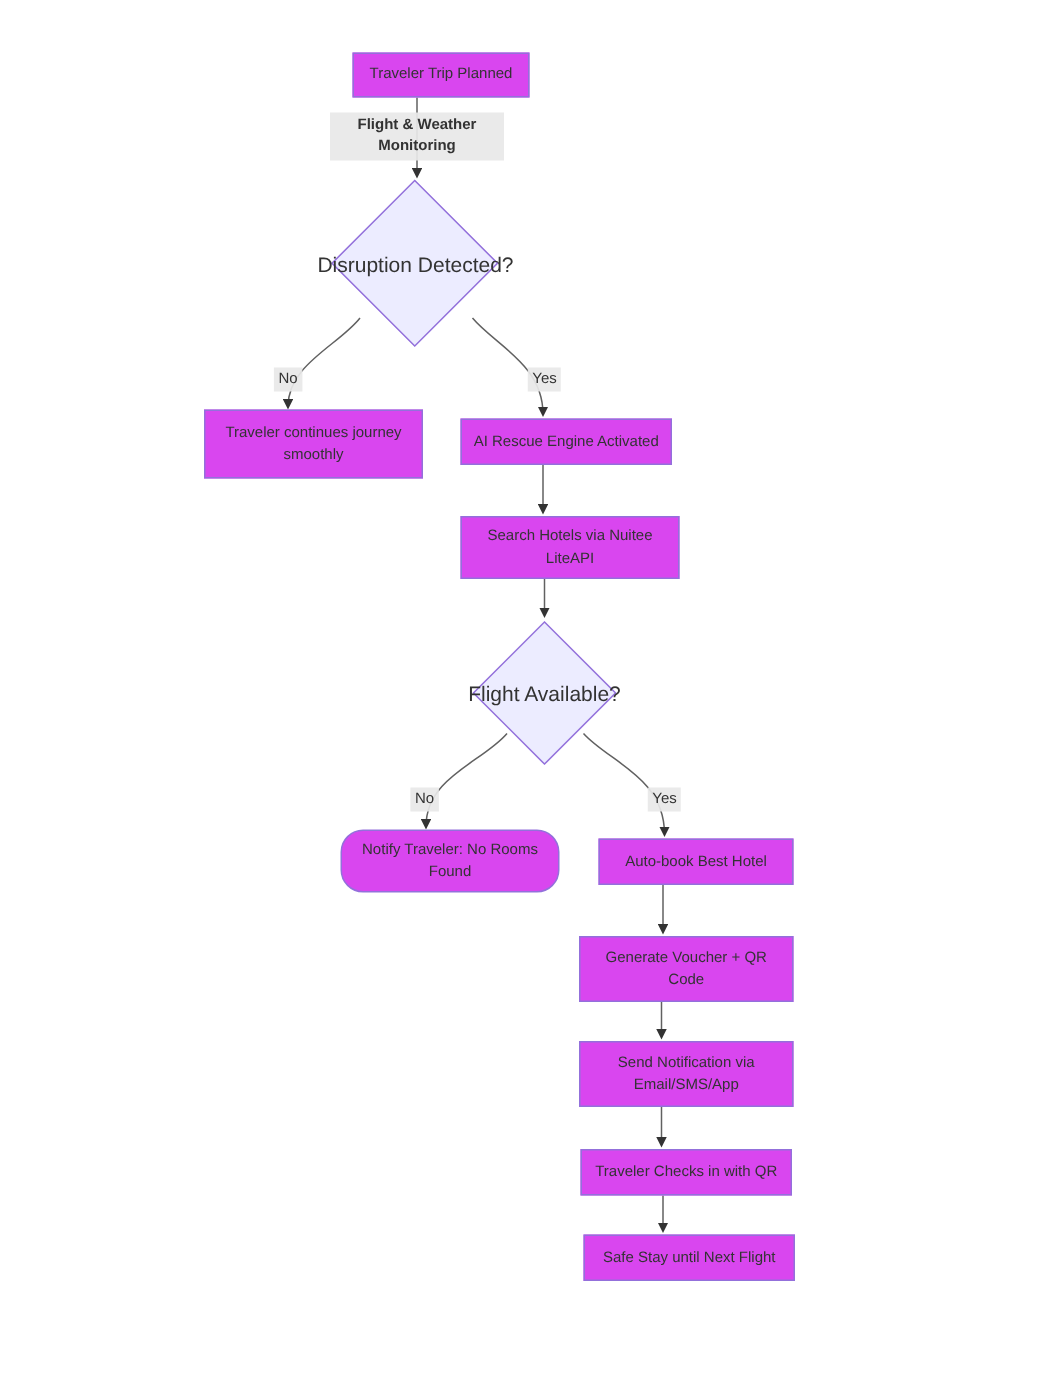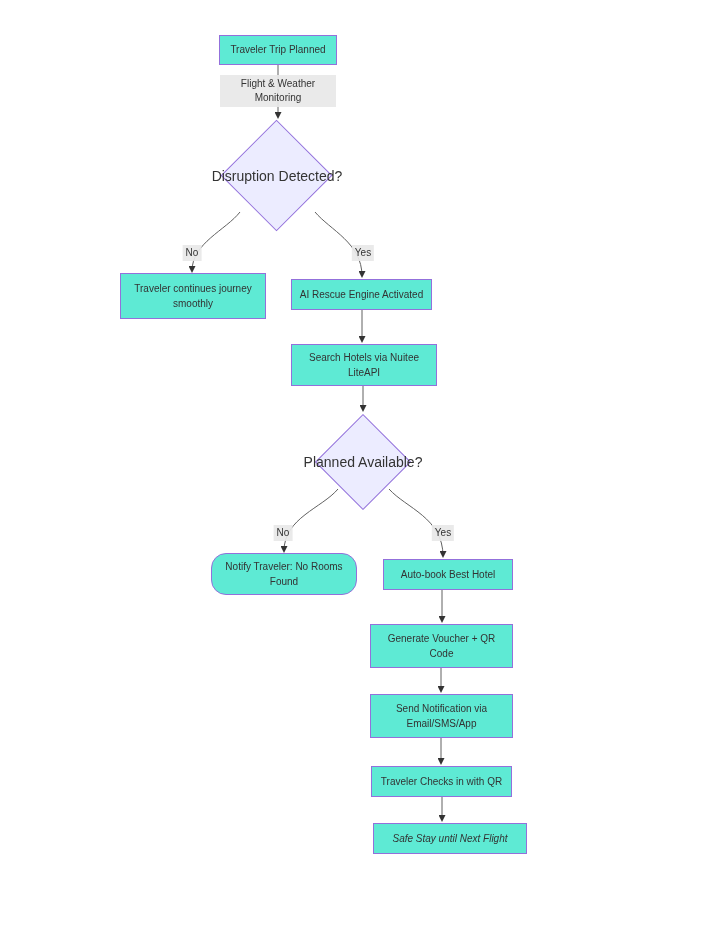--- a/index.html
+++ b/index.html
@@ -8,30 +8,31 @@
     width: 705px;
     height: 928px;
     background: #ffffff;
     font-family: "Liberation Sans", sans-serif;
     color: #333333;
     overflow: hidden;
   }
   svg.edges { position: absolute; left: 0; top: 0; width: 705px; height: 928px; }
   .node {
     position: absolute;
-    background: #5eead4;
+    background: #d946ef;
     border: 1px solid #9370DB;
     box-sizing: border-box;
     display: flex;
     align-items: center;
     justify-content: center;
     text-align: center;
     font-size: 10px;
     line-height: 1.55;
     white-space: pre-line;
+    margin-left: 16px;
   }
   .diamond {
     position: absolute;
     background: #ECECFF;
     border: 1px solid #9370DB;
     box-sizing: border-box;
     transform: rotate(45deg);
   }
   .dlabel {
     position: absolute;
@@ -101,27 +102,27 @@
   <div class="node" style="left:383px; top:559px; width:130px; height:31px;">Auto-book Best Hotel</div>
 
   <div class="node" style="left:370px; top:624px; width:143px; height:44px;">Generate Voucher + QR
 Code</div>
 
   <div class="node" style="left:370px; top:694px; width:143px; height:44px;">Send Notification via
 Email/SMS/App</div>
 
   <div class="node" style="left:371px; top:766px; width:141px; height:31px;">Traveler Checks in with QR</div>
 
-  <div class="node" style="left:373px; top:823px; width:154px; height:31px;font-style:italic;">Safe Stay until Next Flight</div>
+  <div class="node" style="left:373px; top:823px; width:141px; height:31px;">Safe Stay until Next Flight</div>
 
   <div class="dlabel" style="left:207px; top:164px; width:140px; height:24px;">Disruption Detected?</div>
 
-  <div class="dlabel" style="left:293px; top:450px; width:140px; height:24px;">Planned Available?</div>
+  <div class="dlabel" style="left:293px; top:450px; width:140px; height:24px;">Flight Available?</div>
 
-  <div class="elabel" style="left:278px; top:91px; width:110px; height:30px;">Flight &amp; Weather
+  <div class="elabel" style="left:278px; top:91px; width:110px; height:30px;font-weight:bold;">Flight &amp; Weather
 Monitoring</div>
 
   <div class="elabel" style="left:192px; top:253px;">No</div>
 
   <div class="elabel" style="left:363px; top:253px;">Yes</div>
 
   <div class="elabel" style="left:283px; top:533px;">No</div>
 
   <div class="elabel" style="left:443px; top:533px;">Yes</div>
 

